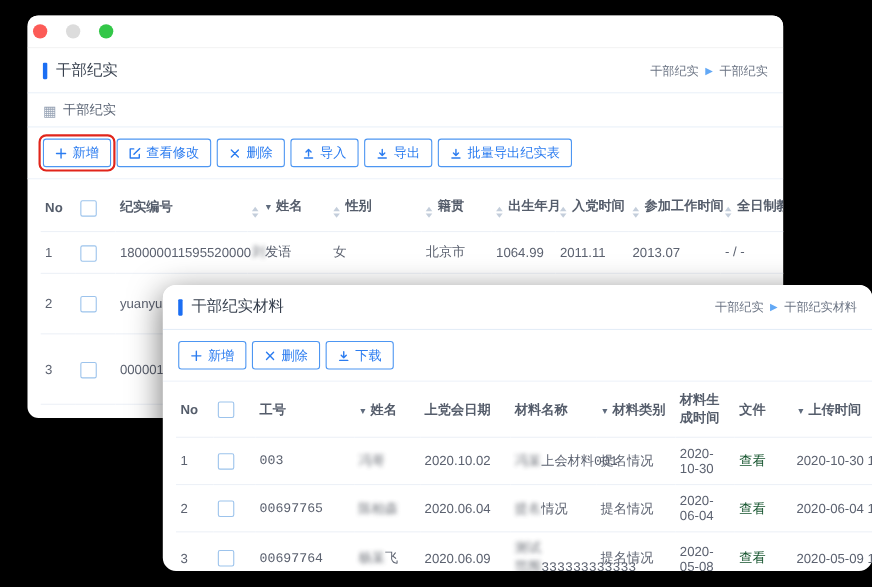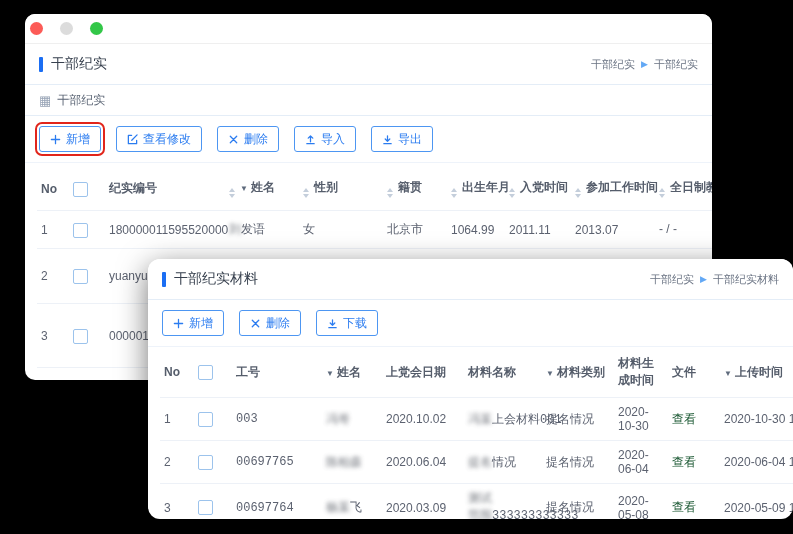--- a/index.html
+++ b/index.html
@@ -23,21 +23,21 @@
 
   .title-row{display:flex;align-items:center;height:40px;padding:0 14px;border-bottom:1px solid #e4edf7;background:#fff;}
   .title-marker{width:4px;height:15px;background:#1b6ef3;border-radius:1px;margin-right:8px;flex:0 0 auto;}
   .page-title{font-size:14px;color:#37404e;}
   .breadcrumb{margin-left:auto;display:flex;align-items:center;gap:6px;font-size:11px;color:#6a7383;white-space:nowrap;}
   .crumb-arrow{color:#62a8f5;font-size:9px;line-height:1;}
 
   .section-row{display:flex;align-items:center;height:30px;padding:0 14px;border-bottom:1px solid #e4edf7;font-size:12px;color:#5a6474;gap:6px;background:#fff;}
   .grid-icon{font-size:13px;color:#97a3b5;line-height:1;}
 
-  .toolbar{display:flex;align-items:center;padding:10px 14px;gap:15px;border-bottom:1px solid #eef3fa;background:#fff;}
+  .toolbar{display:flex;align-items:center;padding:10px 14px;gap:5px;border-bottom:1px solid #eef3fa;background:#fff;}
   .tbtn{
     display:inline-flex;align-items:center;gap:5px;
     border:1px solid #4d96f2;color:#2b7cf0;background:#fff;
     border-radius:3px;font-size:12px;padding:5px 10px;line-height:1.2;cursor:pointer;
     font-family:inherit;white-space:nowrap;
   }
   .tbtn.highlighted{outline:2px solid #e1251b;outline-offset:2px;}
   .tbtn svg{flex:0 0 auto;}
 
   table.data-table{border-collapse:collapse;table-layout:fixed;margin:0 0 0 12px;font-size:12px;color:#5c6270;}
@@ -137,20 +137,26 @@
           <path d="M6 8.5V2M3.5 4.5L6 2l2.5 2.5M2 10.5h8"></path>
         </svg>
         <span>导入</span>
       </button>
       <button class="tbtn">
         <svg width="11" height="11" viewBox="0 0 12 12" fill="none" stroke="currentColor" stroke-width="1.4" stroke-linecap="round" stroke-linejoin="round">
           <path d="M6 2v6M3.5 5.5L6 8l2.5-2.5M2 10.5h8"></path>
         </svg>
         <span>导出</span>
       </button>
+      <button class="tbtn">
+        <svg width="11" height="11" viewBox="0 0 12 12" fill="none" stroke="currentColor" stroke-width="1.4" stroke-linecap="round" stroke-linejoin="round">
+          <path d="M6 2v6M3.5 5.5L6 8l2.5-2.5M2 10.5h8"></path>
+        </svg>
+        <span>批量导出纪实表</span>
+      </button>
     </div>
   <table class="data-table" id="back-table" data-table="back_window.table">
       <thead>
         <tr>
           <th><span>No</span></th>
           <th><span class="cb"></span></th>
           <th><span>纪实编号</span></th>
           <th><span class="sort">
               <i class="up"></i>
               <i class="down"></i>
@@ -302,21 +308,21 @@
           <td>提名情况</td>
           <td>2020-06-04</td>
           <td><span class="link">查看</span></td>
           <td>2020-06-04 16:59:51</td>
         </tr>
         <tr style="height: 34px;">
           <td>3</td>
           <td><span class="cb"></span></td>
           <td>00697764</td>
           <td><span class="redact">杨某</span><span>飞</span></td>
-          <td>2020.03.09</td>
+          <td>2020.06.09</td>
           <td>
             <div class="cell-line"><span class="redact">测试</span></div>
             <div class="cell-line"><span class="redact">范围</span><span>333333333333</span></div>
           </td>
           <td>提名情况</td>
           <td>2020-05-08</td>
           <td><span class="link">查看</span></td>
           <td>2020-05-09 16:43:45</td>
         </tr>
       </tbody>

